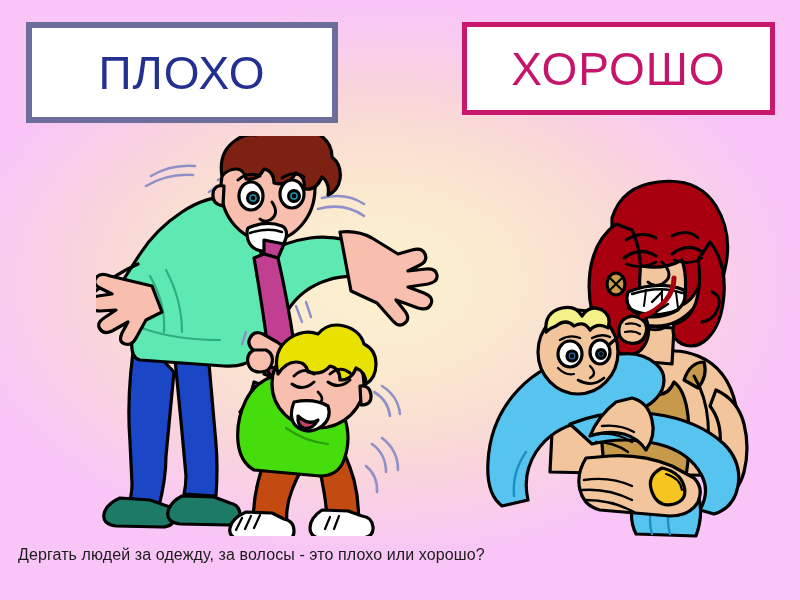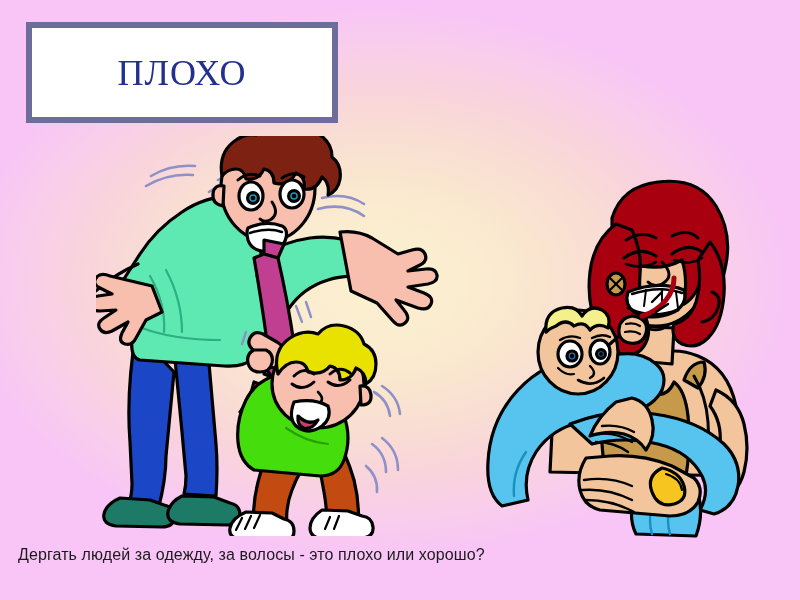--- a/index.html
+++ b/index.html
@@ -23,22 +23,22 @@
   }
   #box-bad{
     left:26px;top:22px;width:312px;height:101px;
     border:6px solid #6d6d9c;
   }
   #box-good{
     left:462px;top:22px;width:313px;height:93px;
     border:5px solid #c8186e;
   }
   .label-text{
-    font-family:Liberation Serif, serif;
-    font-size:36px;line-height:1;letter-spacing:1px;
+    font-family:Liberation Sans, sans-serif;
+    font-size:46px;line-height:1;letter-spacing:1px;
     white-space:nowrap;
   }
   #text-bad{color:#23308f;}
   #text-good{color:#c4156a;}
 
   
   .illus{position:absolute;}
   #illus-bad{left:96px;top:136px;width:350px;height:400px;}
   #illus-good{left:466px;top:176px;width:310px;height:362px;}
   .illus svg{display:block;width:100%;height:100%;}
@@ -53,20 +53,23 @@
 </style>
 </head>
 <body>
 
 <div id="slide">
 
   <div class="label-box" id="box-bad">
     <span class="label-text" id="text-bad">ПЛОХО</span>
   </div>
 
+  <div class="label-box" id="box-good">
+    <span class="label-text" id="text-good">ХОРОШО</span>
+  </div>
 
   <div class="illus" id="illus-bad">
     <svg viewBox="0 0 350 400" xmlns="http://www.w3.org/2000/svg">
       <g stroke="#000" stroke-width="3.2" stroke-linejoin="round" stroke-linecap="round">
 
         <g fill="none" stroke="#8f90c8" stroke-width="2.6">
           <path d="M122 44 q22 -14 48 -12"></path>
           <path d="M113 56 q24 -16 52 -14"></path>
           <path d="M55 40 q20 -12 44 -10"></path>
           <path d="M50 50 q22 -13 47 -11"></path>

